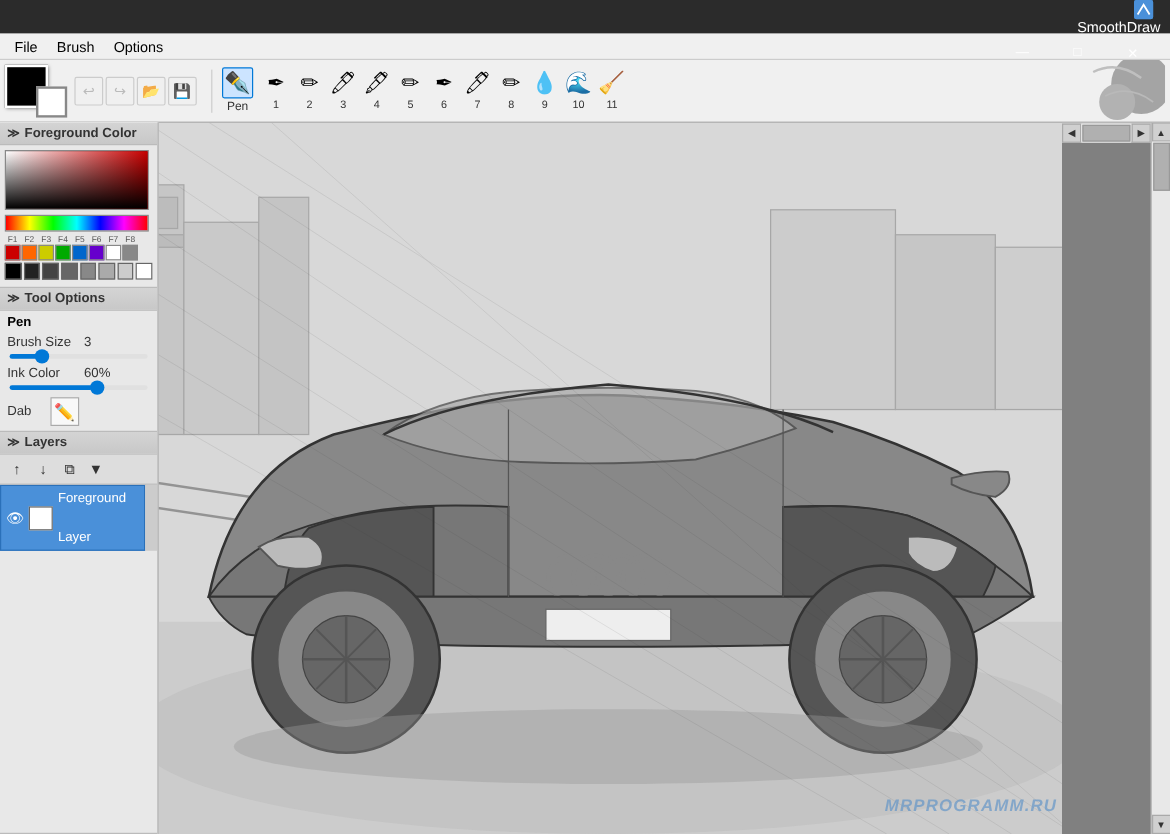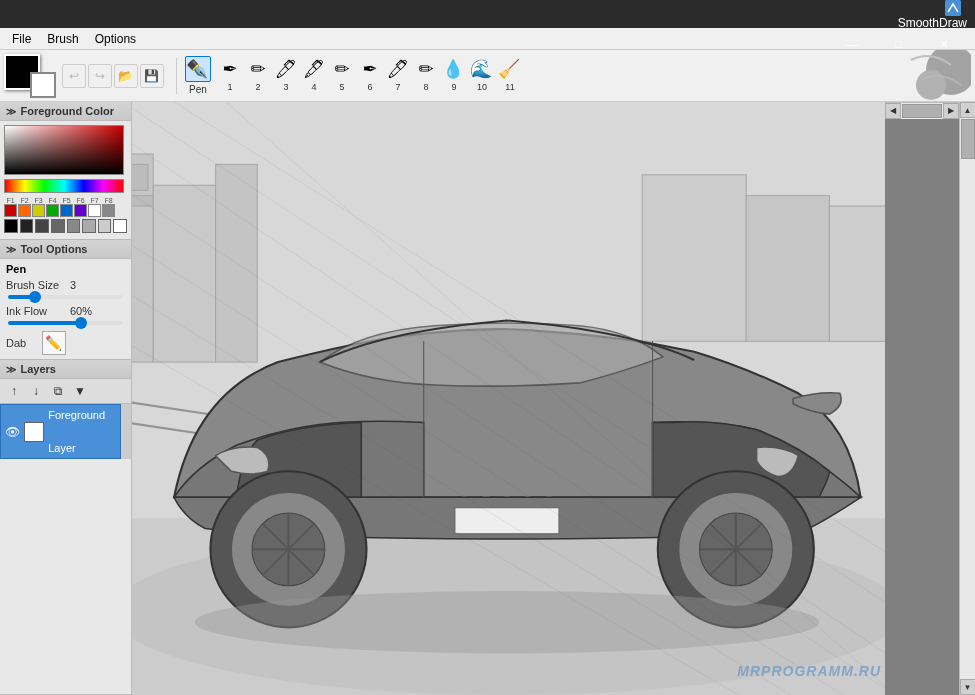--- a/index.html
+++ b/index.html
@@ -482,21 +482,21 @@
           <span class="option-value">3</span>
         </div>
         <div style="margin-bottom:6px;padding:0 2px;">
           <div style="height:4px;background:#e0e0e0;border-radius:2px;position:relative;">
             <div style="width:20%;height:4px;background:#0078d7;border-radius:2px;"></div>
             <div style="position:absolute;left:18%;top:-4px;width:12px;height:12px;background:#0078d7;border-radius:50%;"></div>
           </div>
         </div>
 
         <div class="option-row">
-          <span class="option-label">Ink Flow</span>
+          <span class="option-label">Ink Color</span>
           <span class="option-value">60%</span>
         </div>
         <div style="margin-bottom:6px;padding:0 2px;">
           <div style="height:4px;background:#e0e0e0;border-radius:2px;position:relative;">
             <div style="width:60%;height:4px;background:#0078d7;border-radius:2px;"></div>
             <div style="position:absolute;left:58%;top:-4px;width:12px;height:12px;background:#0078d7;border-radius:50%;"></div>
           </div>
         </div>
 
         <div class="dab-section">

